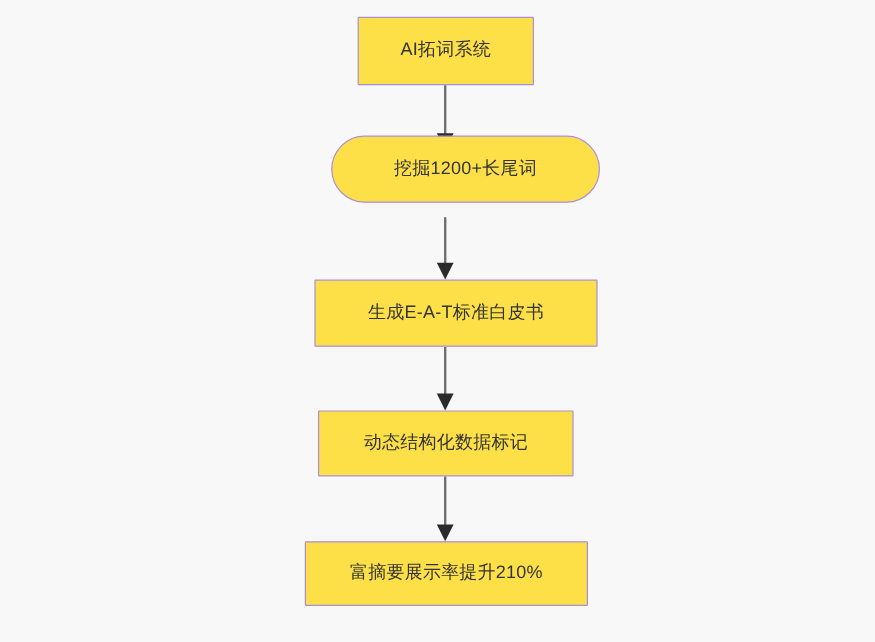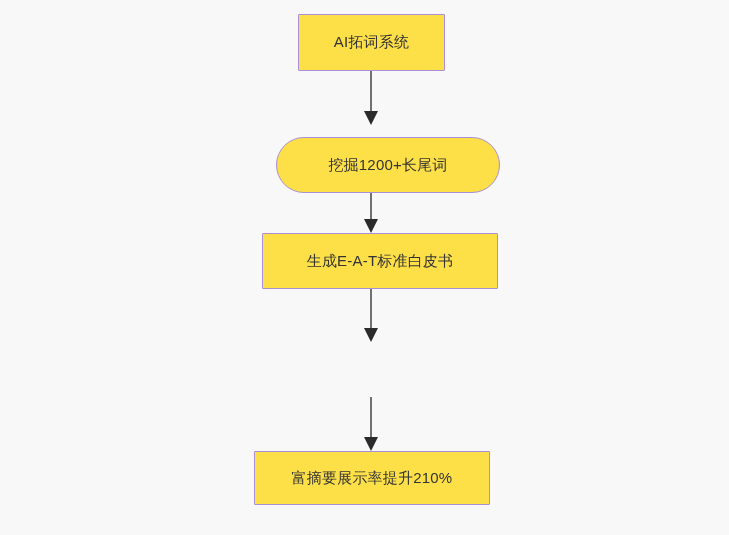--- a/index.html
+++ b/index.html
@@ -36,21 +36,21 @@
     font-size: 15px;
     color: #333333;
     line-height: 1.25;
     letter-spacing: 0.2px;
     white-space: nowrap;
     font-family: "Liberation Sans", "DejaVu Sans", sans-serif;
   }
 
   
   .n1 { left: 298px; top: 14px;  width: 147px; height: 57px; }
-  .n2 { left: 276px; top: 137px; width: 224px; height: 56px; border-radius: 28px; }
+  .n2 { left: 276px; top: 113px; width: 224px; height: 56px; border-radius: 28px; }
   .n3 { left: 262px; top: 233px; width: 236px; height: 56px; }
   .n4 { left: 265px; top: 342px; width: 213px; height: 55px; }
   .n5 { left: 254px; top: 451px; width: 236px; height: 54px; }
 
   
   .edge {
     position: absolute;
     left: 0;
     top: 0;
     width: 729px;
@@ -99,18 +99,21 @@
   </div>
 
   <div class="node n2">
     <span class="node-label">挖掘1200+长尾词</span>
   </div>
 
   <div class="node n3">
     <span class="node-label">生成E-A-T标准白皮书</span>
   </div>
 
+  <div class="node n4">
+    <span class="node-label">动态结构化数据标记</span>
+  </div>
 
   <div class="node n5">
     <span class="node-label">富摘要展示率提升210%</span>
   </div>
 
 </div>
 
 </body></html>

